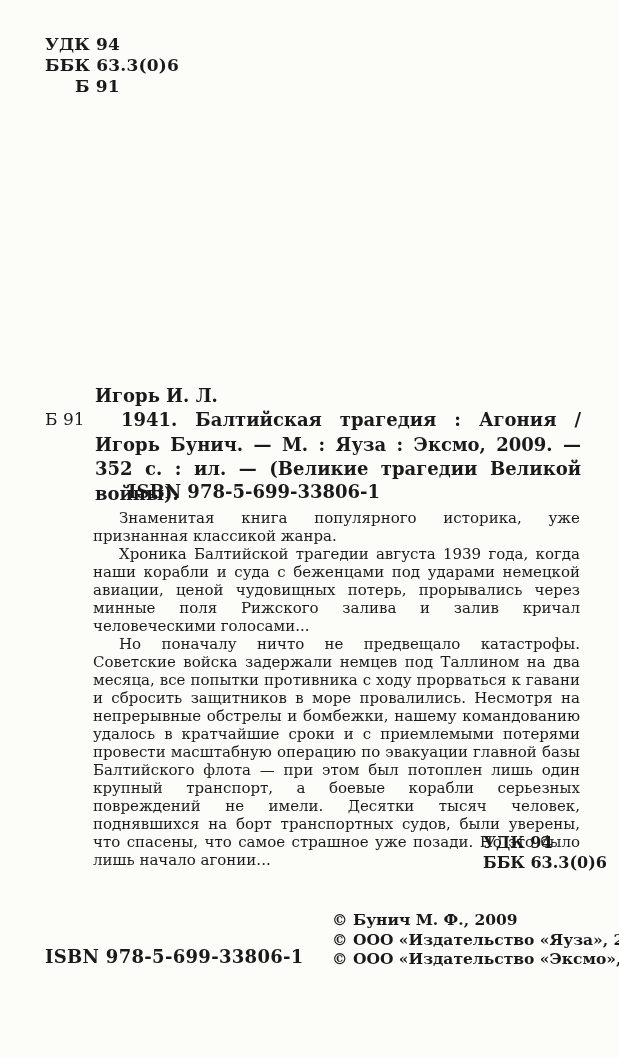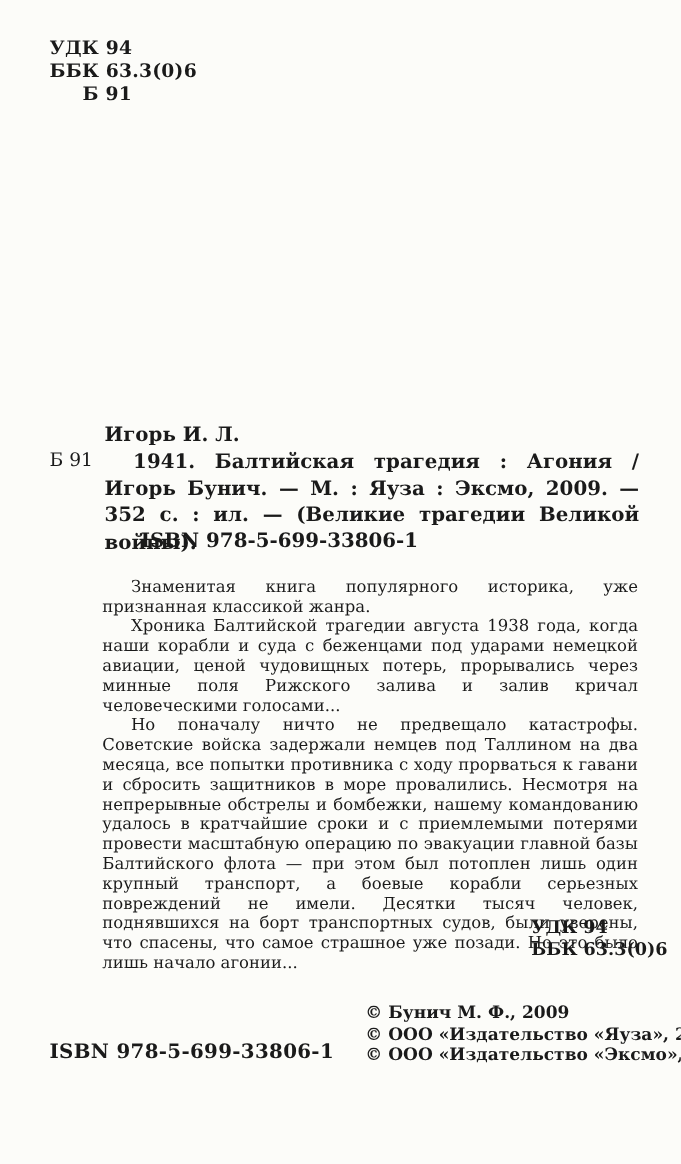--- a/index.html
+++ b/index.html
@@ -40,21 +40,21 @@
     font-size:18px; font-weight:bold; line-height:24.5px;
     text-align:justify; text-indent:26px;
   }
   .isbn-top{
     left:128px; top:481px;
     font-size:18px; font-weight:bold; white-space:nowrap;
   }
 
   
   .annotation{
-    left:93px; top:524px; width:487px;
+    left:93px; top:509px; width:487px;
     font-size:15px; line-height:18px;
     text-align:justify;
   }
   .annotation p{margin:0; text-indent:26px;}
 
   
   .bottom-codes{
     left:483px; top:833px;
     font-size:16px; font-weight:bold; line-height:20px;
     white-space:nowrap;
@@ -87,21 +87,21 @@
   <div class="abs card-author">Игорь И. Л.</div>
 
   <div class="abs card-margin-code">Б 91</div>
 
   <div class="abs card-description">1941. Балтийская трагедия : Агония / Игорь Бунич. — М. : Яуза :  Эксмо, 2009. — 352 с. : ил. — (Великие трагедии Великой войны).</div>
 
   <div class="abs isbn-top">ISBN 978-5-699-33806-1</div>
 
   <div class="abs annotation">
     <p>Знаменитая книга популярного историка, уже признанная классикой жанра.</p>
-    <p>Хроника Балтийской трагедии августа 1938 года, когда наши корабли и суда с беженцами под ударами немецкой авиации, ценой чудовищных потерь, прорывались через минные поля Рижского залива и залив кричал человеческими голосами...</p>
+    <p>Хроника Балтийской трагедии августа 1939 года, когда наши корабли и суда с беженцами под ударами немецкой авиации, ценой чудовищных потерь, прорывались через минные поля Рижского залива и залив кричал человеческими голосами...</p>
     <p>Но поначалу ничто не предвещало катастрофы. Советские войска задержали немцев под Таллином на два месяца, все попытки противника с ходу прорваться к гавани и сбросить защитников в море провалились. Несмотря на непрерывные обстрелы и бомбежки, нашему командованию удалось в кратчайшие сроки и с приемлемыми потерями провести масштабную операцию по эвакуации главной базы Балтийского флота — при этом был потоплен лишь один крупный транспорт, а боевые корабли серьезных повреждений не имели. Десятки тысяч человек, поднявшихся на борт транспортных судов, были уверены, что спасены, что самое страшное уже позади. Но это было лишь начало агонии...</p>
   </div>
 
   <div class="abs bottom-codes">
     <div>УДК 94</div>
     <div>ББК 63.3(0)6</div>
   </div>
 
   <div class="abs copyrights">
     <div>© Бунич М. Ф., 2009</div>

